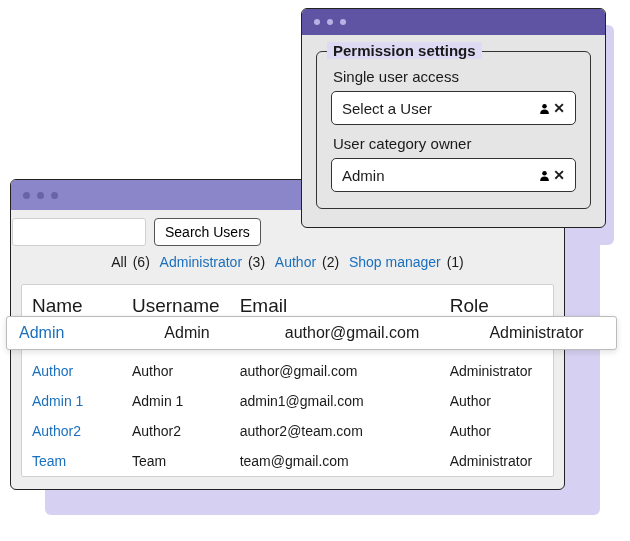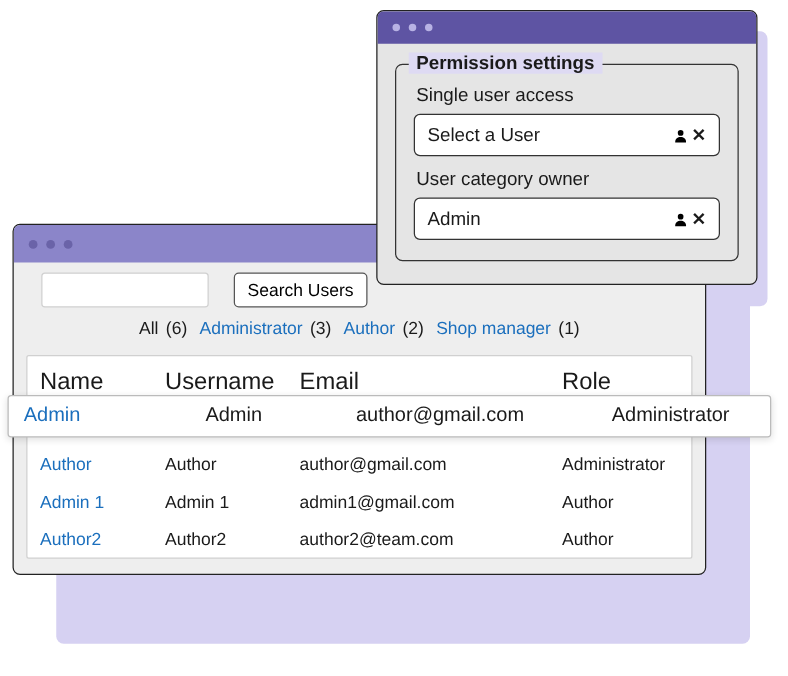--- a/index.html
+++ b/index.html
@@ -55,22 +55,22 @@
     gap: 7px;
   }
   .titlebar .dot {
     width: 7px; height: 7px; border-radius: 50%;
     background: #6a63a8;
   }
 
   .toolbar {
     display: flex;
     align-items: center;
-    gap: 20px;
-    padding: 8px 22px;
+    gap: 8px;
+    padding: 8px 1px;
   }
   .search-input {
     width: 134px;
     height: 28px;
     border: 1px solid #d0d0d0;
     border-radius: 3px;
     background: #fff;
     padding: 0 6px;
   }
   .search-btn {
@@ -259,20 +259,26 @@
           <td class="namecell">Admin 1</td>
           <td>Admin 1</td>
           <td>admin1@gmail.com</td>
           <td>Author</td>
         </tr>
         <tr>
           <td class="namecell">Author2</td>
           <td>Author2</td>
           <td>author2@team.com</td>
           <td>Author</td>
+        </tr>
+        <tr>
+          <td class="namecell">Team</td>
+          <td>Team</td>
+          <td>team@gmail.com</td>
+          <td>Administrator</td>
         </tr>
       </tbody>
     </table>
   </div>
 </div>
 
 <div class="popout-row">
   <div class="c name">Admin</div>
   <div class="c user">Admin</div>
   <div class="c email">author@gmail.com</div>

